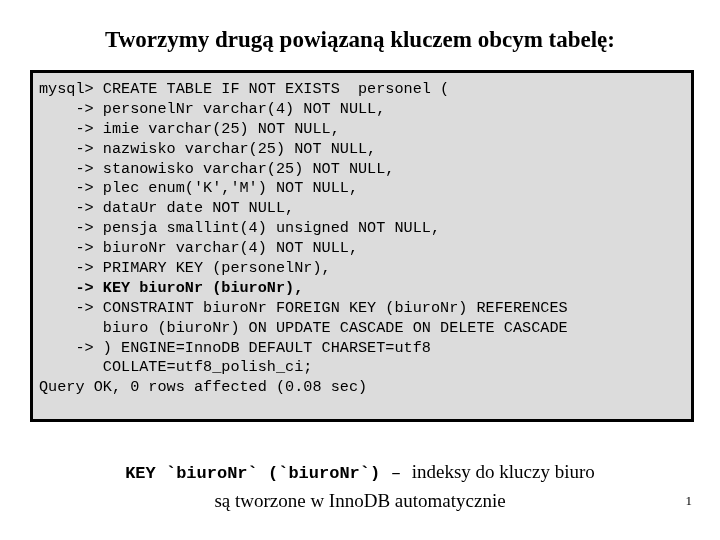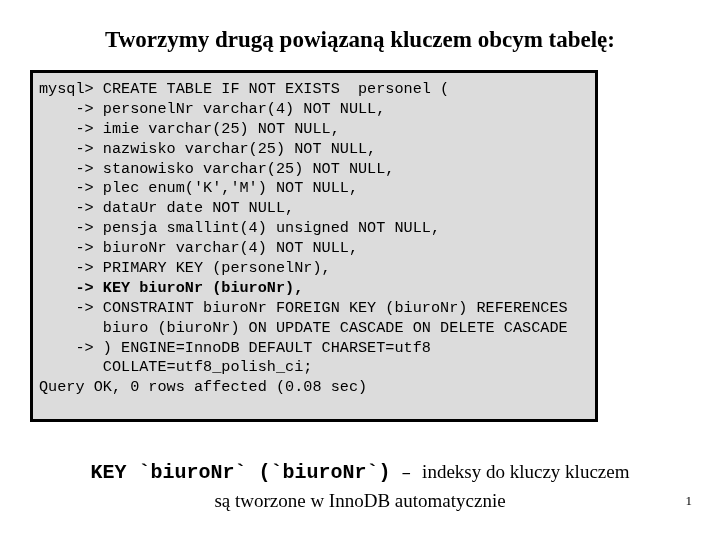--- a/index.html
+++ b/index.html
@@ -29,21 +29,21 @@
     line-height: 28px;
     letter-spacing: 0px;
     white-space: nowrap;
   }
 
   
   .console-box {
     position: absolute;
     left: 30px;
     top: 70px;
-    width: 568px;
+    width: 664px;
     height: 352px;
     box-sizing: border-box;
     background: #dcdcdc;
     border: 3px solid #f97316;
     overflow: hidden;
   }
   .console-lines {
     padding: 7px 0 0 6px;
     font-family: "Liberation Mono", "DejaVu Sans Mono", monospace;
     font-size: 15.2px;
@@ -69,21 +69,21 @@
     font-family: "Liberation Serif", serif;
     font-size: 19px;
     line-height: 27px;
   }
   .caption-line {
     white-space: nowrap;
   }
   .caption .code-em {
     font-family: "Liberation Mono", "DejaVu Sans Mono", monospace;
     font-weight: bold;
-    font-size: 20px;
+    font-size: 17px;
     white-space: pre;
   }
   .caption .dash {
     font-family: "Liberation Mono", "DejaVu Sans Mono", monospace;
     font-size: 17.5px;
   }
 
   
   .page-number {
     position: absolute;
@@ -99,18 +99,18 @@
 <body>
 
 <div class="slide-title">Tworzymy drugą powiązaną kluczem obcym tabelę:</div>
 
 <div class="console-box" style="background: rgb(220, 220, 220); border-color: rgb(0, 0, 0);">
   <div class="console-lines"><div class="console-line">mysql&gt; CREATE TABLE IF NOT EXISTS  personel (</div><div class="console-line">    -&gt; personelNr varchar(4) NOT NULL,</div><div class="console-line">    -&gt; imie varchar(25) NOT NULL,</div><div class="console-line">    -&gt; nazwisko varchar(25) NOT NULL,</div><div class="console-line">    -&gt; stanowisko varchar(25) NOT NULL,</div><div class="console-line">    -&gt; plec enum('K','M') NOT NULL,</div><div class="console-line">    -&gt; dataUr date NOT NULL,</div><div class="console-line">    -&gt; pensja smallint(4) unsigned NOT NULL,</div><div class="console-line">    -&gt; biuroNr varchar(4) NOT NULL,</div><div class="console-line">    -&gt; PRIMARY KEY (personelNr),</div><div class="console-line bold">    -&gt; KEY biuroNr (biuroNr),</div><div class="console-line">    -&gt; CONSTRAINT biuroNr FOREIGN KEY (biuroNr) REFERENCES</div><div class="console-line">       biuro (biuroNr) ON UPDATE CASCADE ON DELETE CASCADE</div><div class="console-line">    -&gt; ) ENGINE=InnoDB DEFAULT CHARSET=utf8</div><div class="console-line">       COLLATE=utf8_polish_ci;</div><div class="console-line">Query OK, 0 rows affected (0.08 sec)</div></div>
 </div>
 
 <div class="caption">
   <div class="caption-line">
-    <span class="code-em">KEY `biuroNr` (`biuroNr`)</span><span class="dash"> – </span><span>indeksy do kluczy kluczem</span>
+    <span class="code-em">KEY `biuroNr` (`biuroNr`)</span><span class="dash"> – </span><span>indeksy do kluczy biuro</span>
   </div>
   <div class="caption-line">są tworzone w InnoDB automatycznie</div>
 </div>
 
 <div class="page-number">1</div>
 
 </body></html>

